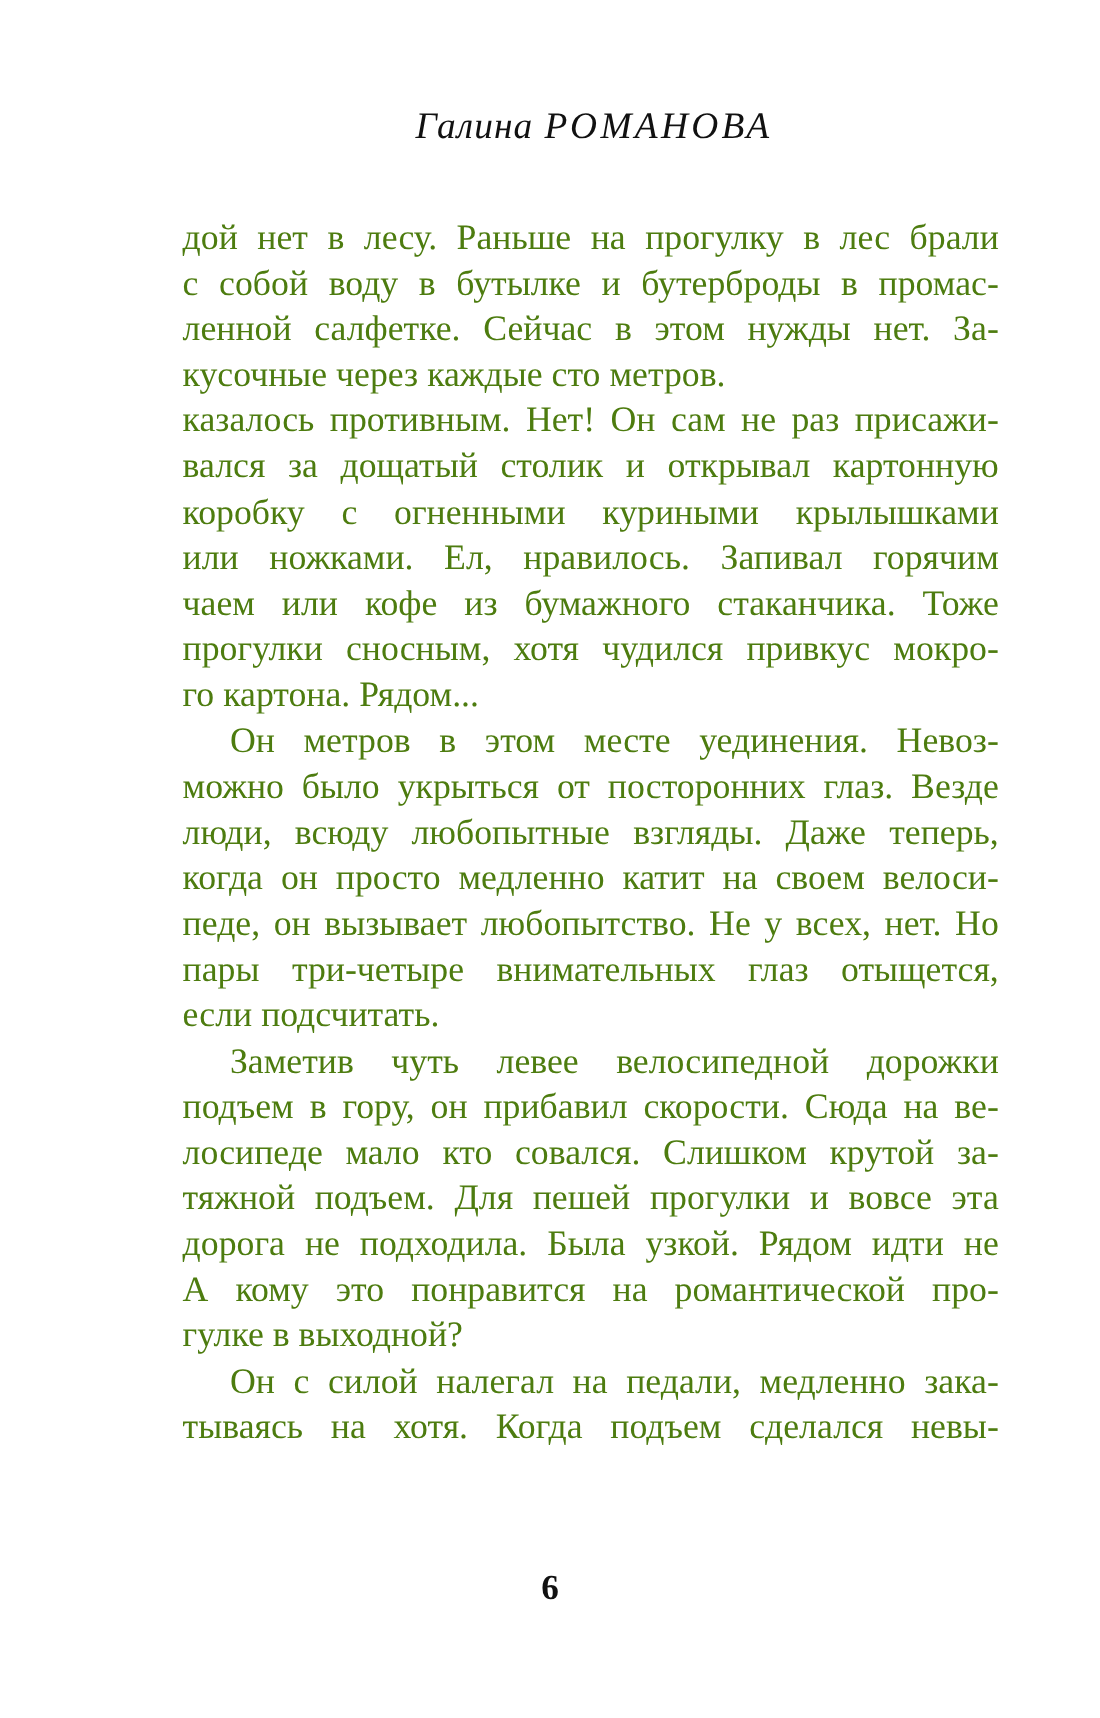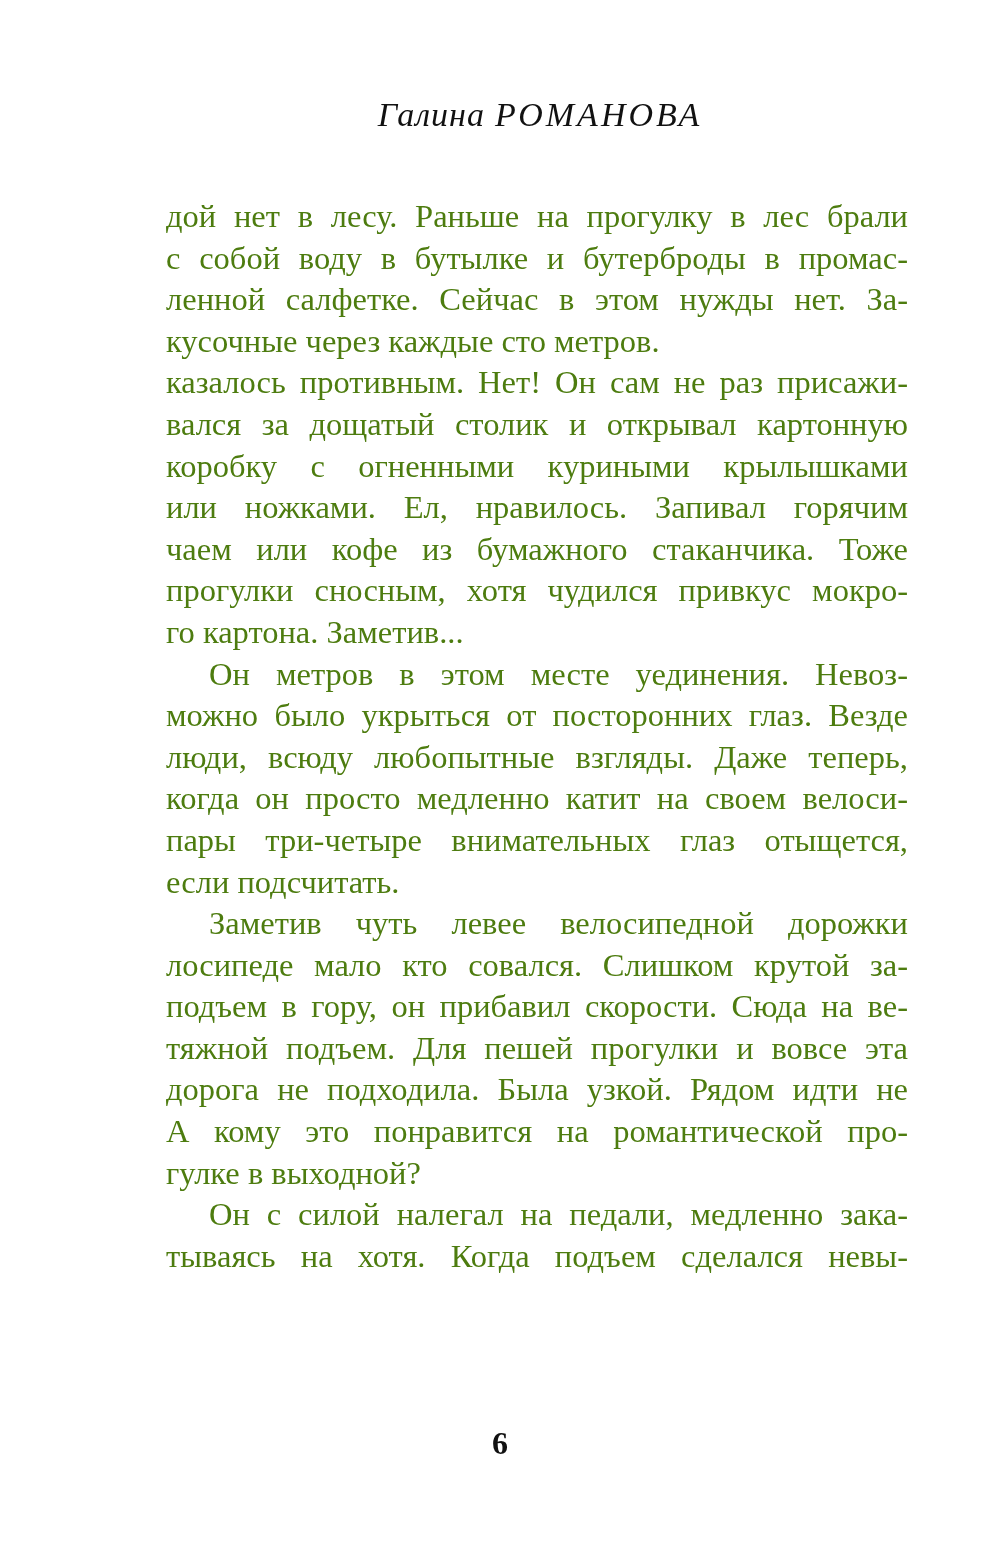--- a/index.html
+++ b/index.html
@@ -87,36 +87,37 @@
     <span class="line last">кусочные через каждые сто метров.</span>
   </div>
 
   <div class="paragraph">
     <span class="line">казалось противным. Нет! Он сам не раз присажи-</span>
     <span class="line">вался за дощатый столик и открывал картонную</span>
     <span class="line">коробку с огненными куриными крылышками</span>
     <span class="line">или ножками. Ел, нравилось. Запивал горячим</span>
     <span class="line">чаем или кофе из бумажного стаканчика. Тоже</span>
     <span class="line">прогулки сносным, хотя чудился привкус мокро-</span>
-    <span class="line last">го картона. Заметив...</span>
+    <span class="line last">го картона. Рядом...</span>
   </div>
 
   <div class="paragraph">
     <span class="line indent">Он метров в этом месте уединения. Невоз-</span>
     <span class="line">можно было укрыться от посторонних глаз. Везде</span>
     <span class="line">люди, всюду любопытные взгляды. Даже теперь,</span>
     <span class="line">когда он просто медленно катит на своем велоси-</span>
+    <span class="line">педе, он вызывает любопытство. Не у всех, нет. Но</span>
     <span class="line">пары три-четыре внимательных глаз отыщется,</span>
     <span class="line last">если подсчитать.</span>
   </div>
 
   <div class="paragraph">
     <span class="line indent">Заметив чуть левее велосипедной дорожки</span>
+    <span class="line">подъем в гору, он прибавил скорости. Сюда на ве-</span>
     <span class="line">лосипеде мало кто совался. Слишком крутой за-</span>
-    <span class="line">подъем в гору, он прибавил скорости. Сюда на ве-</span>
     <span class="line">тяжной подъем. Для пешей прогулки и вовсе эта</span>
     <span class="line">дорога не подходила. Была узкой. Рядом идти не</span>
     <span class="line">А кому это понравится на романтической про-</span>
     <span class="line last">гулке в выходной?</span>
   </div>
 
   <div class="paragraph">
     <span class="line indent">Он с силой налегал на педали, медленно зака-</span>
     <span class="line">тываясь на хотя. Когда подъем сделался невы-</span>
   </div>

